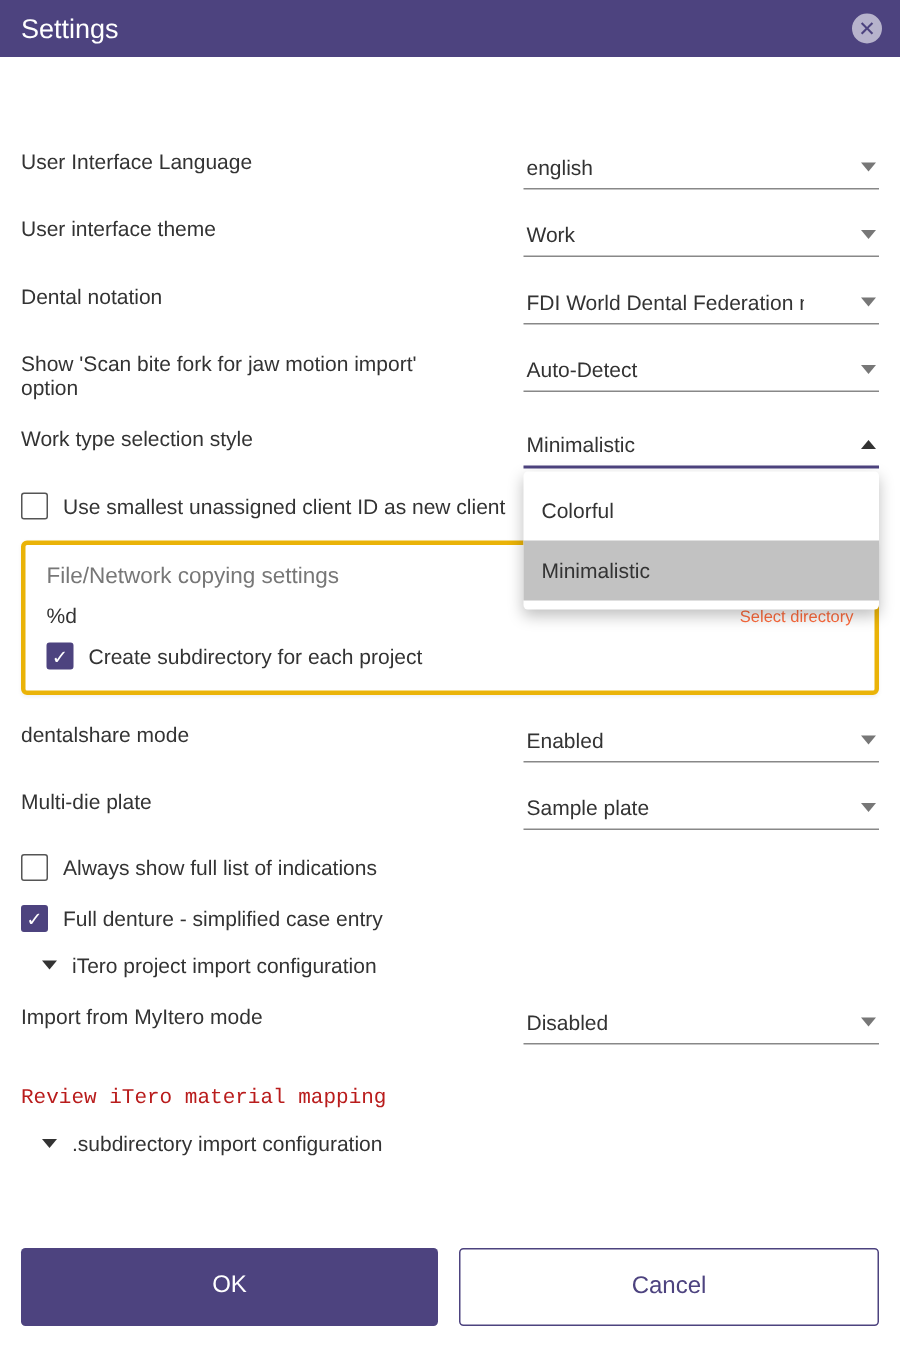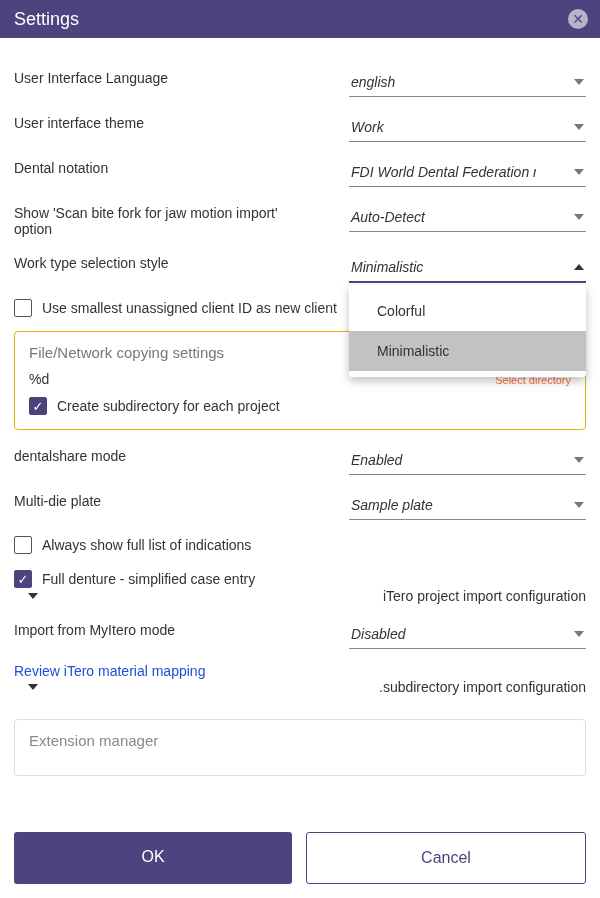--- a/index.html
+++ b/index.html
@@ -1,43 +1,43 @@
 <!DOCTYPE html>
 <html><head>
   <meta charset="utf-8">
   <style>
     * { box-sizing: border-box; margin: 0; padding: 0; font-family: "Segoe UI", Arial, sans-serif; }
     body { width: 600px; height: 898px; background: #f0f0f0; overflow: hidden; }
-    .window { width: 600px; height: 898px; background: #fff; display: flex; flex-direction: column; box-shadow: 0 2px 8px rgba(0,0,0,.2); }
+    .window { width: 600px; height: 898px; background: #fff; display: flex; flex-direction: column; box-shadow: 0 2px 8px rgba(0,0,0,.2); gap: 29px; }
     .titlebar { background: #4d437f; color: #fff; height: 38px; display: flex; align-items: center; padding: 0 12px 0 14px; font-size: 18px; }
     .titlebar .spacer { flex: 1; }
     .close-btn { width: 20px; height: 20px; border-radius: 50%; background: rgba(255,255,255,.6); color: #4d437f; display: flex; align-items: center; justify-content: center; font-size: 14px; cursor: pointer; }
     .content { padding: 14px; flex: 1; overflow-y: auto; position: relative; }
     .sys-btn { width: 100%; border: 1.5px solid #4d437f; color: #3f3a72; background: #fff; font-weight: 700; font-size: 16px; padding: 10px 0; border-radius: 3px; text-align: center; cursor: pointer; }
     .row { display: flex; margin-top: 18px; font-size: 14px; color: #333; }
     .row .label { flex: 0 0 335px; padding-right: 8px; }
     .row .field { flex: 1; position: relative; }
-    .select { display: flex; align-items: center; justify-content: space-between; border-bottom: 1px solid #888; padding: 4px 2px 6px 2px; font-size: 14px; color: #333; cursor: pointer; font-style: italic; }
+    .select { display: flex; align-items: center; justify-content: space-between; border-bottom: 1px solid #888; padding: 4px 2px 6px 2px; font-size: 14px; color: #333; cursor: pointer; }
     .select.open { border-bottom: 2px solid #4d437f; }
     .caret { width: 0; height: 0; border-left: 5px solid transparent; border-right: 5px solid transparent; border-top: 6px solid #777; }
     .caret.up { border-top: none; border-bottom: 6px solid #333; }
     .dropdown { position: absolute; top: 30px; left: 0; right: 0; background: #fff; box-shadow: 0 4px 10px rgba(0,0,0,.25); border-radius: 3px; z-index: 20; padding: 6px 0; }
-    .dd-item { padding: 12px 28px; font-size: 14px; color: #333; cursor: pointer; }
+    .dd-item { padding: 12px 12px; font-size: 14px; color: #333; cursor: pointer; }
     .dd-item.selected { background: #c2c2c2; }
     .check-row { display: flex; align-items: center; margin-top: 16px; font-size: 14px; color: #333; }
     .checkbox { width: 18px; height: 18px; border: 1.5px solid #555; border-radius: 2px; margin-right: 10px; cursor: pointer; flex: 0 0 18px; display: flex; align-items: center; justify-content: center; }
     .checkbox.checked { background: #4d437f; border-color: #4d437f; color: #fff; }
     .checkmark { font-size: 13px; line-height: 1; }
-    .card { border: 1px solid #eab308; border-radius: 4px; padding: 12px 14px 14px; margin-top: 14px; box-shadow: 0 1px 3px rgba(0,0,0,.06); }
+    .card { border: 3px solid #eab308; border-radius: 4px; padding: 12px 14px 14px; margin-top: 14px; box-shadow: 0 1px 3px rgba(0,0,0,.06); }
     .card-title { font-size: 15px; color: #777; margin-bottom: 10px; }
     .card-sub { font-size: 14px; color: #333; margin-bottom: 10px; }
     .card-link { position: absolute; right: 14px; color: #ff6b3d; font-size: 11px; cursor: pointer; }
-    .expand-row { display: flex; align-items: center; margin-left: 14px; font-size: 14px; color: #333; justify-content: space-between; }
+    .expand-row { display: flex; align-items: center; margin-top: 14px; margin-left: 14px; font-size: 14px; color: #333; }
     .expand-caret { width: 0; height: 0; border-left: 5px solid transparent; border-right: 5px solid transparent; border-top: 6px solid #333; margin-right: 10px; }
-    .review-link { color: #1d4ed8; font-size: 14px; margin-top: 14px; display: block; cursor: pointer; }
+    .review-link { color: #b91c1c; font-size: 14px; margin-top: 28px; display: block; cursor: pointer; font-family: Liberation Mono, monospace; }
     .ext-box { border: 1px solid #ddd; border-radius: 4px; padding: 12px 14px 14px; margin-top: 24px; }
     .ext-title { font-size: 15px; color: #888; margin-bottom: 12px; }
     .footer { display: flex; gap: 14px; padding: 14px; }
     .btn { flex: 1; font-size: 16px; padding: 16px 0; border-radius: 3px; text-align: center; cursor: pointer; }
     .btn.primary { background: #4d437f; color: #fff; }
     .btn.secondary { background: #fff; color: #4d437f; border: 1.5px solid #4d437f; }
     .trunc { white-space: nowrap; overflow: hidden; text-overflow: clip; }
   </style>
 </head>
 <body>

